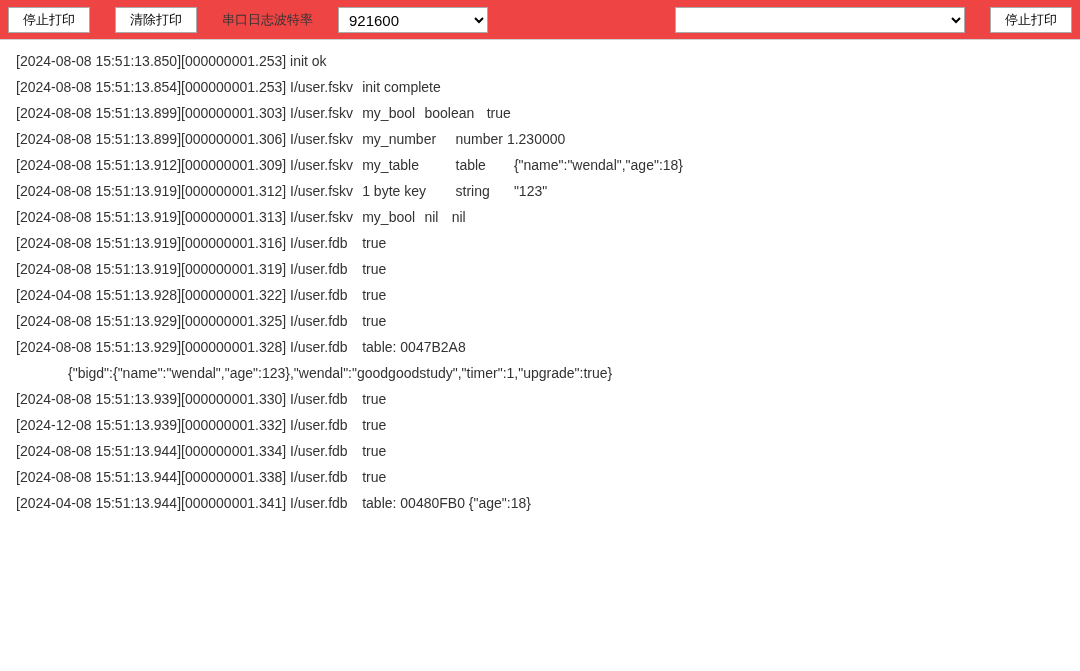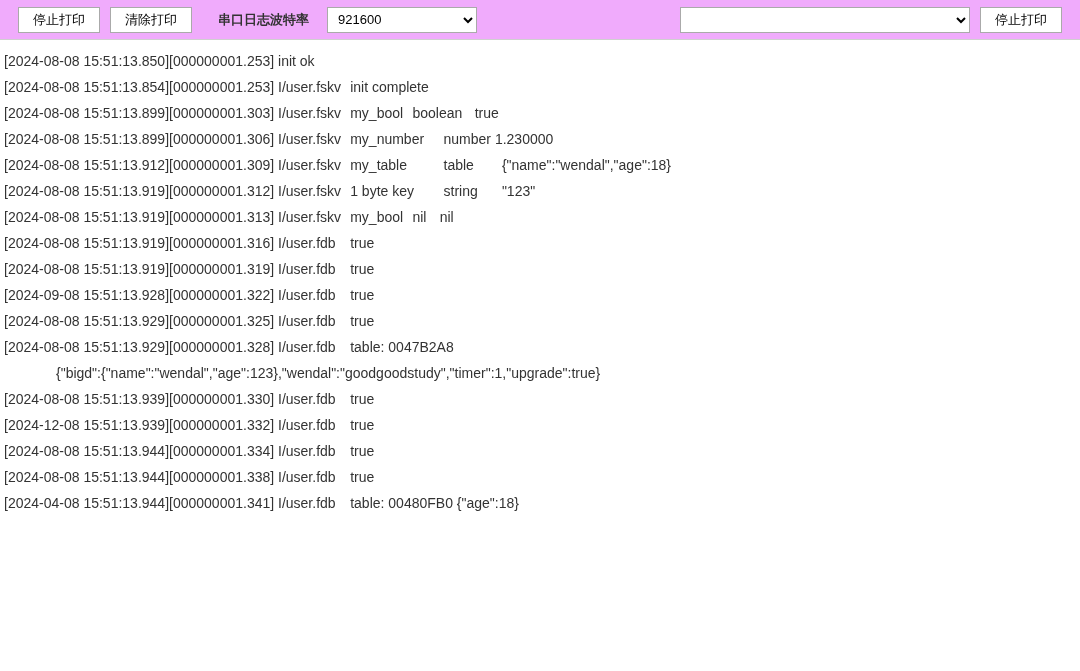--- a/index.html
+++ b/index.html
@@ -8,57 +8,55 @@
       font-size: 13px;
       background: #fff;
       color: #333;
       width: 1080px;
       height: 671px;
       overflow: hidden;
     }
     .toolbar {
       display: flex;
       align-items: center;
-      gap: 10px;
-      padding: 6px 18px;
-      background: #f0abfc;
+      gap: 25px;
+      padding: 6px 8px;
+      background: #ef4444;
       border-bottom: 1px solid #d0d0d0;
       height: 40px;
     }
     .btn {
       background: #fff;
       border: 1px solid #aaa;
       padding: 4px 14px;
       font-size: 13px;
       cursor: pointer;
       font-family: inherit;
       height: 26px;
       line-height: 16px;
     }
     .label {
       font-size: 13px;
       color: #333;
-      margin-left: 16px;
-      font-weight: bold;
+      margin-left: 0;
     }
     .combo {
       background: #fff;
       border: 1px solid #aaa;
       padding: 3px 6px;
-      font-size: 13px;
+      font-size: 15px;
       font-family: inherit;
       height: 26px;
-      margin-left: 8px;
     }
     .baud-combo { width: 150px; }
     .search-combo { width: 290px; margin-left: auto; }
     .log-area {
       height: calc(100% - 40px);
       overflow-y: auto;
-      padding: 8px 4px 8px 4px;
+      padding: 8px 4px 8px 16px;
       position: relative;
     }
     .log-line {
       white-space: pre;
       font-size: 14px;
       line-height: 26px;
       color: #333;
       font-family: "Microsoft YaHei", sans-serif;
     }
     .log-line.indent {
@@ -88,21 +86,21 @@
 <div class="log-area" id="log-area">
 <div class="log-line">[2024-08-08 15:51:13.850][000000001.253] init ok</div>
     <div class="log-line">[2024-08-08 15:51:13.854][000000001.253] I/user.fskv	 init complete</div>
     <div class="log-line">[2024-08-08 15:51:13.899][000000001.303] I/user.fskv	 my_bool	 boolean	 true</div>
     <div class="log-line">[2024-08-08 15:51:13.899][000000001.306] I/user.fskv	 my_number	 number 1.230000</div>
     <div class="log-line">[2024-08-08 15:51:13.912][000000001.309] I/user.fskv	 my_table	 table	{"name":"wendal","age":18}</div>
     <div class="log-line">[2024-08-08 15:51:13.919][000000001.312] I/user.fskv	 1 byte key	 string	"123"</div>
     <div class="log-line">[2024-08-08 15:51:13.919][000000001.313] I/user.fskv	 my_bool	 nil	nil</div>
     <div class="log-line">[2024-08-08 15:51:13.919][000000001.316] I/user.fdb	 true</div>
     <div class="log-line">[2024-08-08 15:51:13.919][000000001.319] I/user.fdb	 true</div>
-    <div class="log-line">[2024-09-08 15:51:13.928][000000001.322] I/user.fdb	 true</div>
+    <div class="log-line">[2024-04-08 15:51:13.928][000000001.322] I/user.fdb	 true</div>
     <div class="log-line">[2024-08-08 15:51:13.929][000000001.325] I/user.fdb	 true</div>
     <div class="log-line">[2024-08-08 15:51:13.929][000000001.328] I/user.fdb	 table: 0047B2A8</div>
     <div class="log-line indent">{"bigd":{"name":"wendal","age":123},"wendal":"goodgoodstudy","timer":1,"upgrade":true}</div>
     <div class="log-line">[2024-08-08 15:51:13.939][000000001.330] I/user.fdb	 true</div>
     <div class="log-line">[2024-12-08 15:51:13.939][000000001.332] I/user.fdb	 true</div>
     <div class="log-line">[2024-08-08 15:51:13.944][000000001.334] I/user.fdb	 true</div>
     <div class="log-line">[2024-08-08 15:51:13.944][000000001.338] I/user.fdb	 true</div>
     <div class="log-line">[2024-04-08 15:51:13.944][000000001.341] I/user.fdb	 table: 00480FB0 {"age":18}</div>
   </div>
 

